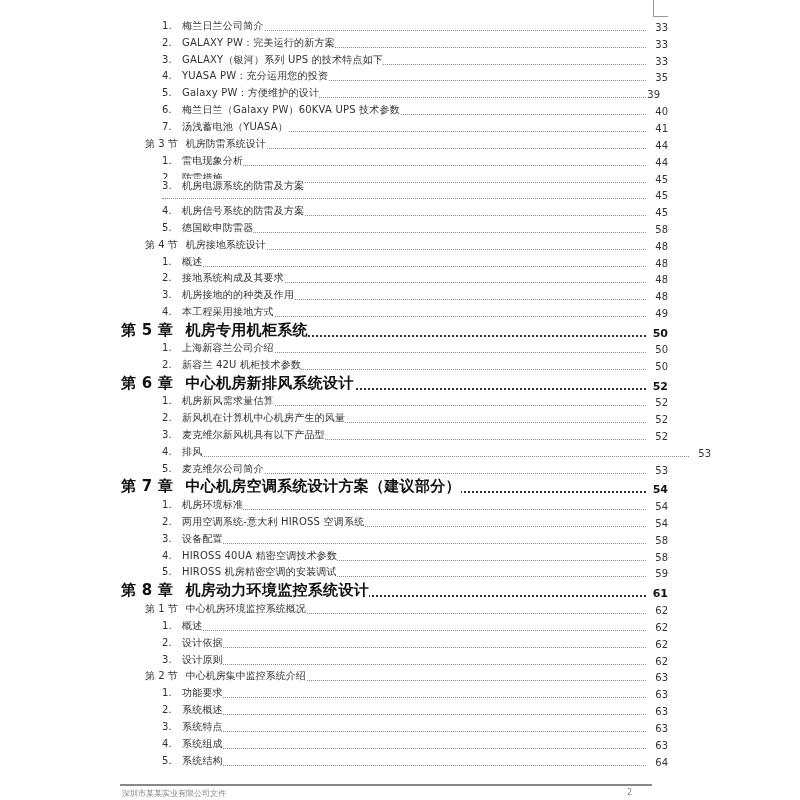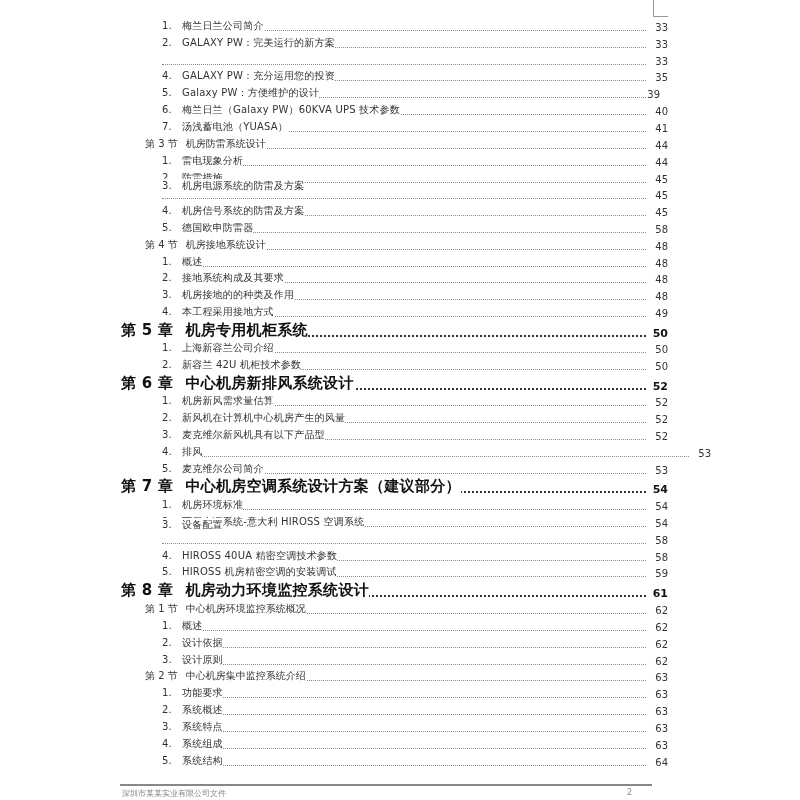--- a/index.html
+++ b/index.html
@@ -124,25 +124,26 @@
       <span class="label" style="position: absolute; left: 162px; bottom: 1px;"><span class="num">1.</span><span>梅兰日兰公司简介</span></span>
       <span class="page" style="right: 132px; bottom: 1px;">33</span>
     </div>
     <div class="row item" style="top: 17px; height: 16px;">
       <span class="leader" style="left: 162px; right: 154px; bottom: 3px;"></span>
       <span class="label" style="position: absolute; left: 162px; bottom: 1px;"><span class="num">2.</span><span>GALAXY PW：完美运行的新方案</span></span>
       <span class="page" style="right: 132px; bottom: 1px;">33</span>
     </div>
     <div class="row item" style="top: 34px; height: 16px;">
       <span class="leader" style="left: 162px; right: 154px; bottom: 3px;"></span>
+      <span class="label" style="position: absolute; left: 162px; bottom: 1px;"><span class="num">3.</span><span>GALAXY（银河）系列 UPS 的技术特点如下</span></span>
       <span class="page" style="right: 132px; bottom: 1px;">33</span>
     </div>
     <div class="row item" style="top: 50px; height: 16px;">
       <span class="leader" style="left: 162px; right: 154px; bottom: 3px;"></span>
-      <span class="label" style="position: absolute; left: 162px; bottom: 1px;"><span class="num">4.</span><span>GALAXY PW：充分运用您的投资</span></span>
+      <span class="label" style="position: absolute; left: 162px; bottom: 1px;"><span class="num">4.</span><span>YUASA PW：充分运用您的投资</span></span>
       <span class="page" style="right: 132px; bottom: 1px;">35</span>
     </div>
     <div class="row item" style="top: 67px; height: 16px;">
       <span class="leader" style="left: 162px; right: 154px; bottom: 3px;"></span>
       <span class="label" style="position: absolute; left: 162px; bottom: 1px;"><span class="num">5.</span><span>Galaxy PW：方便维护的设计</span></span>
       <span class="page" style="right: 140px; bottom: 1px;">39</span>
     </div>
     <div class="row item" style="top: 84px; height: 16px;">
       <span class="leader" style="left: 162px; right: 154px; bottom: 3px;"></span>
       <span class="label" style="position: absolute; left: 162px; bottom: 1px;"><span class="num">6.</span><span>梅兰日兰（Galaxy PW）60KVA UPS 技术参数</span></span>
@@ -263,21 +264,21 @@
       <span class="label" style="position: absolute; left: 162px; bottom: 1px;"><span class="num">1.</span><span>机房环境标准</span></span>
       <span class="page" style="right: 132px; bottom: 1px;">54</span>
     </div>
     <div class="row item" style="top: 496px; height: 16px;">
       <span class="leader" style="left: 162px; right: 154px; bottom: 3px;"></span>
       <span class="label" style="position: absolute; left: 162px; bottom: 1px;"><span class="num">2.</span><span>两用空调系统-意大利 HIROSS 空调系统</span></span>
       <span class="page" style="right: 132px; bottom: 1px;">54</span>
     </div>
     <div class="row item" style="top: 513px; height: 16px;">
       <span class="leader" style="left: 162px; right: 154px; bottom: 3px;"></span>
-      <span class="label" style="position: absolute; left: 162px; bottom: 15px;"><span class="num">3.</span><span>设备配置</span></span>
+      <span class="label" style="position: absolute; left: 162px; bottom: 1px;"><span class="num">3.</span><span>设备配置</span></span>
       <span class="page" style="right: 132px; bottom: 1px;">58</span>
     </div>
     <div class="row item" style="top: 530px; height: 16px;">
       <span class="leader" style="left: 162px; right: 154px; bottom: 3px;"></span>
       <span class="label" style="position: absolute; left: 162px; bottom: 1px;"><span class="num">4.</span><span>HIROSS 40UA 精密空调技术参数</span></span>
       <span class="page" style="right: 132px; bottom: 1px;">58</span>
     </div>
     <div class="row item" style="top: 546px; height: 16px;">
       <span class="leader" style="left: 162px; right: 154px; bottom: 3px;"></span>
       <span class="label" style="position: absolute; left: 162px; bottom: 1px;"><span class="num">5.</span><span>HIROSS 机房精密空调的安装调试</span></span>

